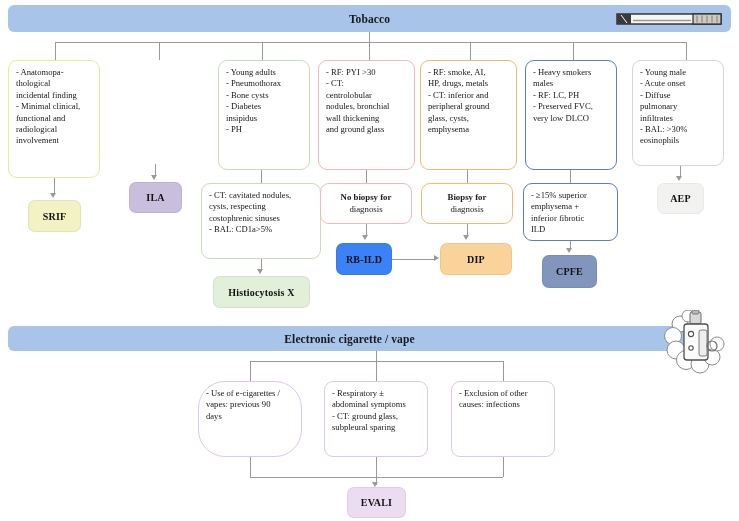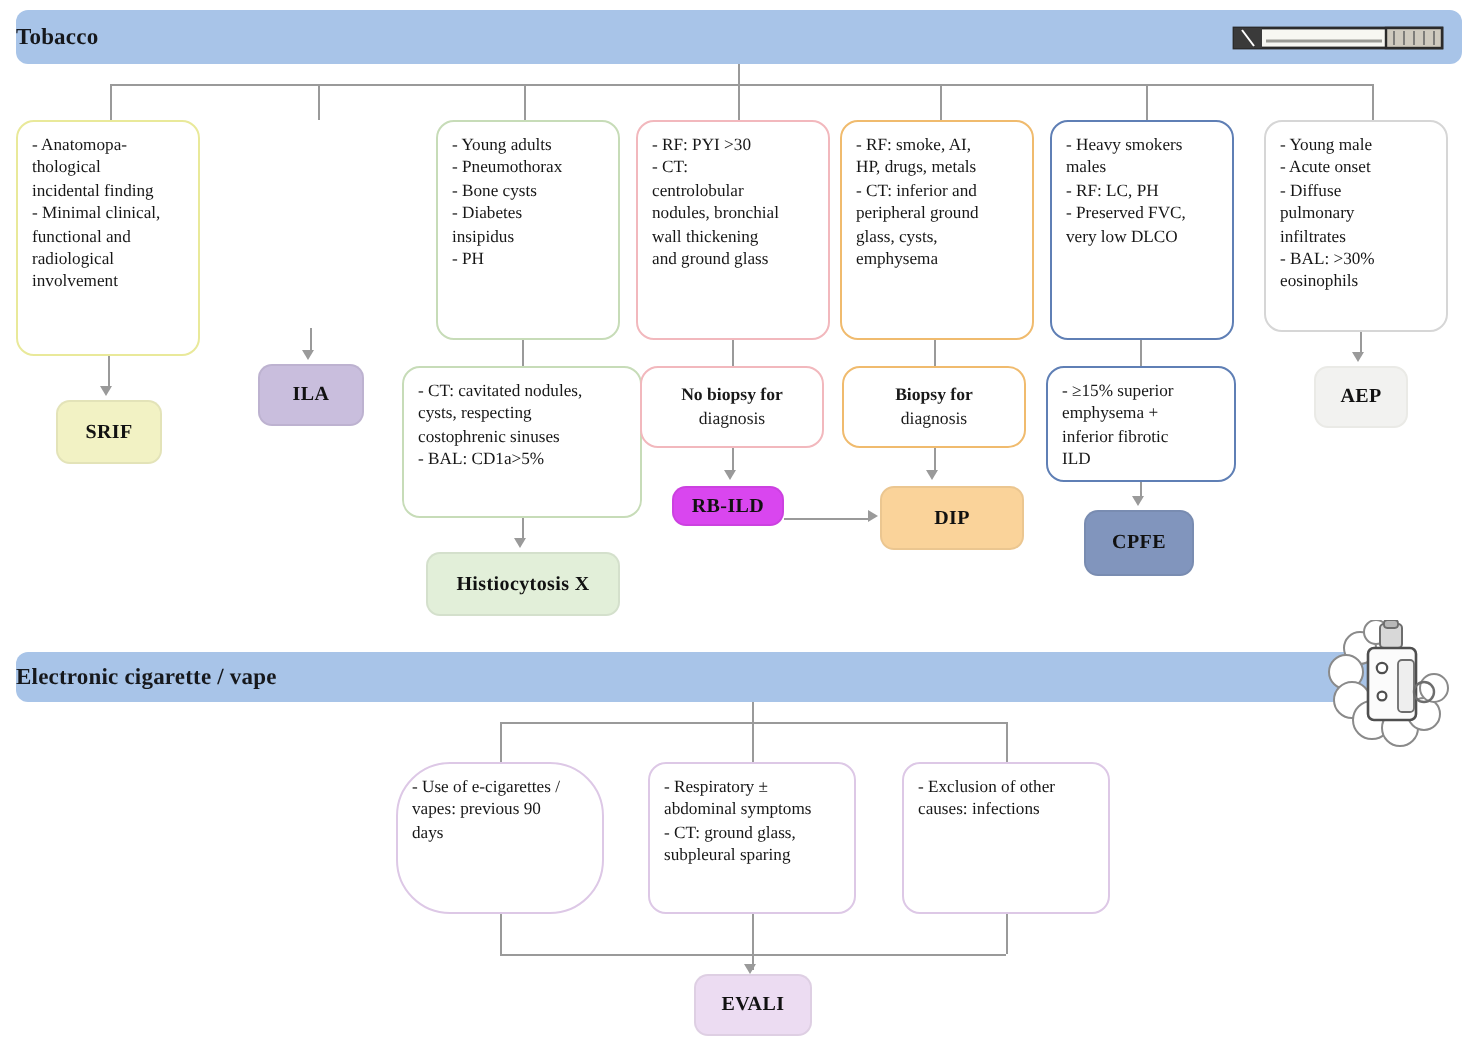--- a/index.html
+++ b/index.html
@@ -11,21 +11,21 @@
     position:relative;
     overflow:hidden;
   }
   #stage{position:relative;width:739px;height:521px;}
 
   
   .section-bar{
     position:absolute;
     background:#a8c4e8;
     border-radius:6px;
-    display:flex;align-items:center;
+    display:flex;align-items:center;justify-content:center;
   }
   .section-bar .bar-title{
     font-size:11.5px;font-weight:bold;color:#16181c;letter-spacing:.1px;
   }
 
   
   .node{
     position:absolute;
     box-sizing:border-box;
     background:#ffffff;
@@ -153,21 +153,21 @@
     <span class="ln">wall thickening</span>
     <span class="ln">and ground glass</span>
   </div>
   <div class="ln-v" style="left:366px;top:170px;height:13px;"></div>
   <div class="midbox" style="left:320px;top:183px;width:92px;height:41px;border-color:#f2b8bd;">
     <span style="font-weight:bold;">No biopsy for</span>
     <span>diagnosis</span>
   </div>
   <div class="ln-v" style="left:366px;top:224px;height:12px;"></div>
   <div class="arrow" style="left:362.4px;top:235px;"></div>
-  <div class="tag" style="left:336px;top:243px;width:56px;height:20px;background:#d946ef;">
+  <div class="tag" style="left:336px;top:243px;width:56px;height:32px;background:#3b82f6;">
     <span>RB-ILD</span>
   </div>
 
   <div class="ln-h" style="left:392px;top:259px;width:42px;"></div>
   <div class="arrow-r" style="left:434px;top:255.4px;"></div>
 
   <div class="node" style="left:420px;top:60px;width:97px;height:110px;border-color:#f0bb6e;">
     <span class="ln">- RF: smoke, AI,</span>
     <span class="ln">HP, drugs, metals</span>
     <span class="ln">- CT: inferior and</span>

